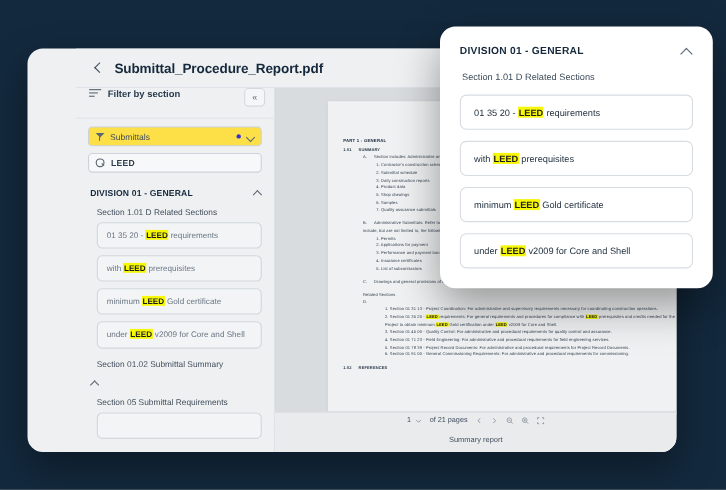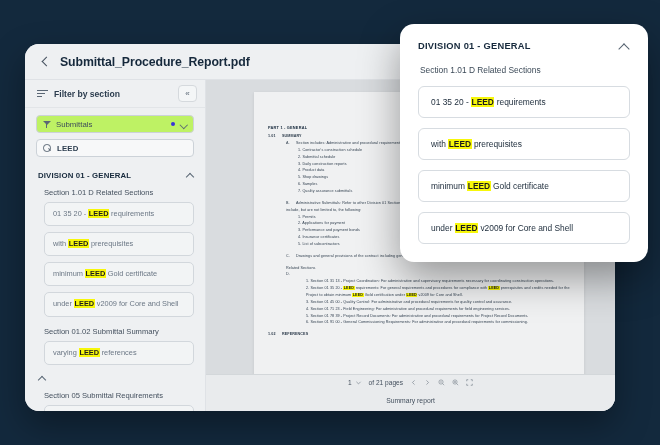--- a/index.html
+++ b/index.html
@@ -13,20 +13,21 @@
 
   
   .app-window {
     position: absolute;
     left: 25px; top: 44px;
     width: 590px; height: 367px;
     background: #eef0f2;
     border-radius: 14px;
     overflow: hidden;
     box-shadow: 0 14px 34px rgba(0,0,0,0.35);
+    padding-left: 44px;
   }
 
   
   .titlebar {
     height: 36px;
     display: flex; align-items: center;
     padding: 0 14px;
     background: #eef0f2;
     border-bottom: 1px solid #dfe2e6;
   }
@@ -57,21 +58,21 @@
   
   .sidebar {
     width: 181px;
     background: #eef0f2;
     border-right: 1px solid #dfe2e6;
     display: flex; flex-direction: column;
     flex: 0 0 auto;
   }
   .filter-head {
     height: 28px;
-    display: flex; align-items: center;
+    display: flex; align-items: flex-start;
     padding: 0 8px 0 12px;
     gap: 6px;
     border-bottom: 1px solid #e2e5e8;
   }
   .filter-icon { width: 11px; height: 9px; position: relative; flex: 0 0 auto; }
   .filter-icon i {
     position: absolute; left: 0; height: 1.2px; background: #5a6775; display: block;
   }
   .filter-icon i:nth-child(1){ top: 1px; width: 11px; }
   .filter-icon i:nth-child(2){ top: 4px; width: 8px; }
@@ -84,21 +85,21 @@
     display: flex; align-items: center; justify-content: center;
     font-size: 8px; color: #5a6775;
     line-height: 1;
   }
 
   .filter-zone { padding: 7px 11px 0 11px; }
   .chip {
     height: 18px;
     border: 1px solid #ccd2d8;
     border-radius: 4px;
-    background: #bef264;
+    background: #fde047;
     display: flex; align-items: center;
     padding: 0 6px;
     gap: 5px;
     margin-bottom: 6px;
   }
   .chip .funnel {
     width: 8px; height: 8px; flex: 0 0 auto;
     position: relative;
   }
   .chip .funnel::before {
@@ -329,23 +330,20 @@
             <span>with </span><mark class="hl">LEED</mark><span> prerequisites</span>
           </div>
           <div class="snippet">
             <span>minimum </span><mark class="hl">LEED</mark><span> Gold certificate</span>
           </div>
           <div class="snippet">
             <span>under </span><mark class="hl">LEED</mark><span> v2009 for Core and Shell</span>
           </div>
 
           <div class="section-label">Section 01.02  Submittal Summary</div>
-          <div class="snippet">
-            <span>varying </span><mark class="hl">LEED</mark><span> references</span>
-          </div>
 
           <div class="division-row">
             <span class="chev-up"></span>
           </div>
           <div class="section-label">Section 05 Submittal Requirements</div>
           <div class="snippet">&nbsp;</div>
 
         </div>
       </div>
 

